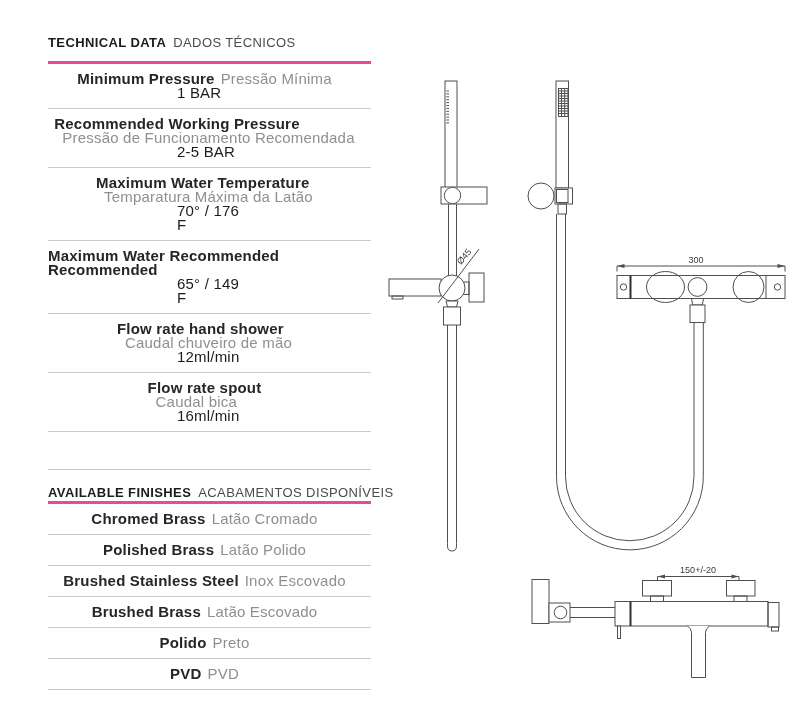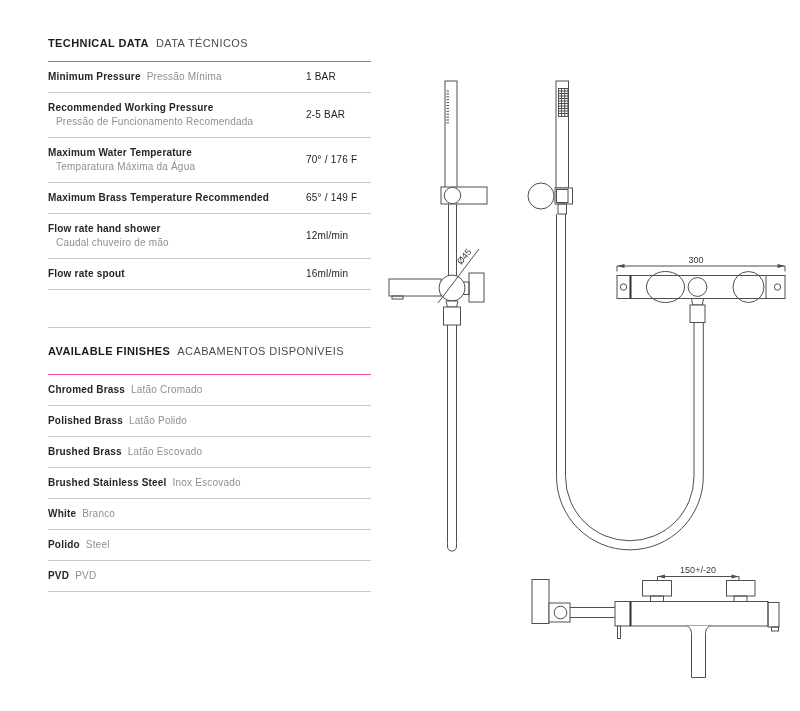--- a/index.html
+++ b/index.html
@@ -7,30 +7,30 @@
     width:800px;height:711px;background:#ffffff;position:relative;overflow:hidden;
     font-family:"Liberation Sans",sans-serif;
     -webkit-font-smoothing:antialiased;
   }
   .page{position:absolute;inset:0;}
 
   
   .spec-col{position:absolute;left:48px;top:36px;width:323px;}
   .sec-head{
     display:flex;gap:7px;align-items:baseline;
-    padding:0 0 11px 0;border-bottom:1px solid #ec4899;
-    font-size:11px;line-height:14px;letter-spacing:.4px;white-space:nowrap;
+    padding:0 0 11px 0;border-bottom:3px solid #ec4899;
+    font-size:13px;line-height:14px;letter-spacing:.4px;white-space:nowrap;
   }
-  .finishes .sec-head{padding:16px 0 16px 0;}
+  .finishes .sec-head{padding:16px 0 1px 0;}
   .h-en{font-weight:bold;color:#1c1c1c;}
   .h-pt{color:#4b4b4b;}
   .trow{
     display:flex;align-items:center;
     border-bottom:1px solid #c9c9c9;
-    padding:8px 0;font-size:10px;line-height:14px;
+    padding:8px 0;font-size:15px;line-height:14px;flex-direction:column;
   }
   .trow .lbl{flex:1;padding-right:10px;}
   .trow .en{font-weight:bold;color:#262626;letter-spacing:.2px;}
   .trow .pt{color:#8f8f8f;margin-left:6px;letter-spacing:.2px;}
   .trow.two .pt{display:block;margin-left:8px;}
   .trow .val{width:65px;font-weight:normal;color:#1c1c1c;letter-spacing:.2px;}
   .trow.closer{height:37px;padding:0;}
 
   
   svg.drawings{position:absolute;left:380px;top:55px;width:420px;height:645px;}
@@ -44,72 +44,69 @@
 </head>
 <body>
 
 <div class="page">
 
   <div class="spec-col">
 
     <section>
       <header class="sec-head">
         <span class="h-en">TECHNICAL DATA</span>
-        <span class="h-pt">DATA TÉCNICOS</span>
+        <span class="h-pt">DADOS TÉCNICOS</span>
       </header>
 
       <div class="trow">
         <div class="lbl"><span class="en">Minimum Pressure</span><span class="pt">Pressão Mínima</span></div>
         <div class="val">1 BAR</div>
       </div>
       <div class="trow two">
         <div class="lbl"><span class="en">Recommended Working Pressure</span><span class="pt">Pressão de Funcionamento Recomendada</span></div>
         <div class="val">2-5 BAR</div>
       </div>
       <div class="trow two">
-        <div class="lbl"><span class="en">Maximum Water Temperature</span><span class="pt">Temparatura Máxima da Água</span></div>
+        <div class="lbl"><span class="en">Maximum Water Temperature</span><span class="pt">Temparatura Máxima da Latão</span></div>
         <div class="val">70° / 176 F</div>
       </div>
       <div class="trow two">
-        <div class="lbl"><span class="en">Maximum Brass Temperature Recommended</span></div>
+        <div class="lbl"><span class="en">Maximum Water Recommended Recommended</span></div>
         <div class="val">65° / 149 F</div>
       </div>
       <div class="trow two">
         <div class="lbl"><span class="en">Flow rate hand shower</span><span class="pt">Caudal chuveiro de mão</span></div>
         <div class="val">12ml/min</div>
       </div>
       <div class="trow two">
-        <div class="lbl"><span class="en">Flow rate spout</span></div>
+        <div class="lbl"><span class="en">Flow rate spout</span><span class="pt">Caudal bica</span></div>
         <div class="val">16ml/min</div>
       </div>
       <div class="trow closer"></div>
     </section>
 
     <section class="finishes">
       <header class="sec-head">
         <span class="h-en">AVAILABLE FINISHES</span>
         <span class="h-pt">ACABAMENTOS DISPONÍVEIS</span>
       </header>
       <div class="trow">
           <div class="lbl"><span class="en">Chromed Brass</span><span class="pt">Latão Cromado</span></div>
         </div>
       <div class="trow">
           <div class="lbl"><span class="en">Polished Brass</span><span class="pt">Latão Polido</span></div>
         </div>
       <div class="trow">
+          <div class="lbl"><span class="en">Brushed Stainless Steel</span><span class="pt">Inox Escovado</span></div>
+        </div>
+      <div class="trow">
           <div class="lbl"><span class="en">Brushed Brass</span><span class="pt">Latão Escovado</span></div>
         </div>
       <div class="trow">
-          <div class="lbl"><span class="en">Brushed Stainless Steel</span><span class="pt">Inox Escovado</span></div>
-        </div>
-      <div class="trow">
-          <div class="lbl"><span class="en">White</span><span class="pt">Branco</span></div>
-        </div>
-      <div class="trow">
-          <div class="lbl"><span class="en">Polido</span><span class="pt">Steel</span></div>
+          <div class="lbl"><span class="en">Polido</span><span class="pt">Preto</span></div>
         </div>
       <div class="trow">
           <div class="lbl"><span class="en">PVD</span><span class="pt">PVD</span></div>
         </div>
     </section>
   </div>
 
   <svg class="drawings" viewBox="380 55 420 645">
 
     <g>

